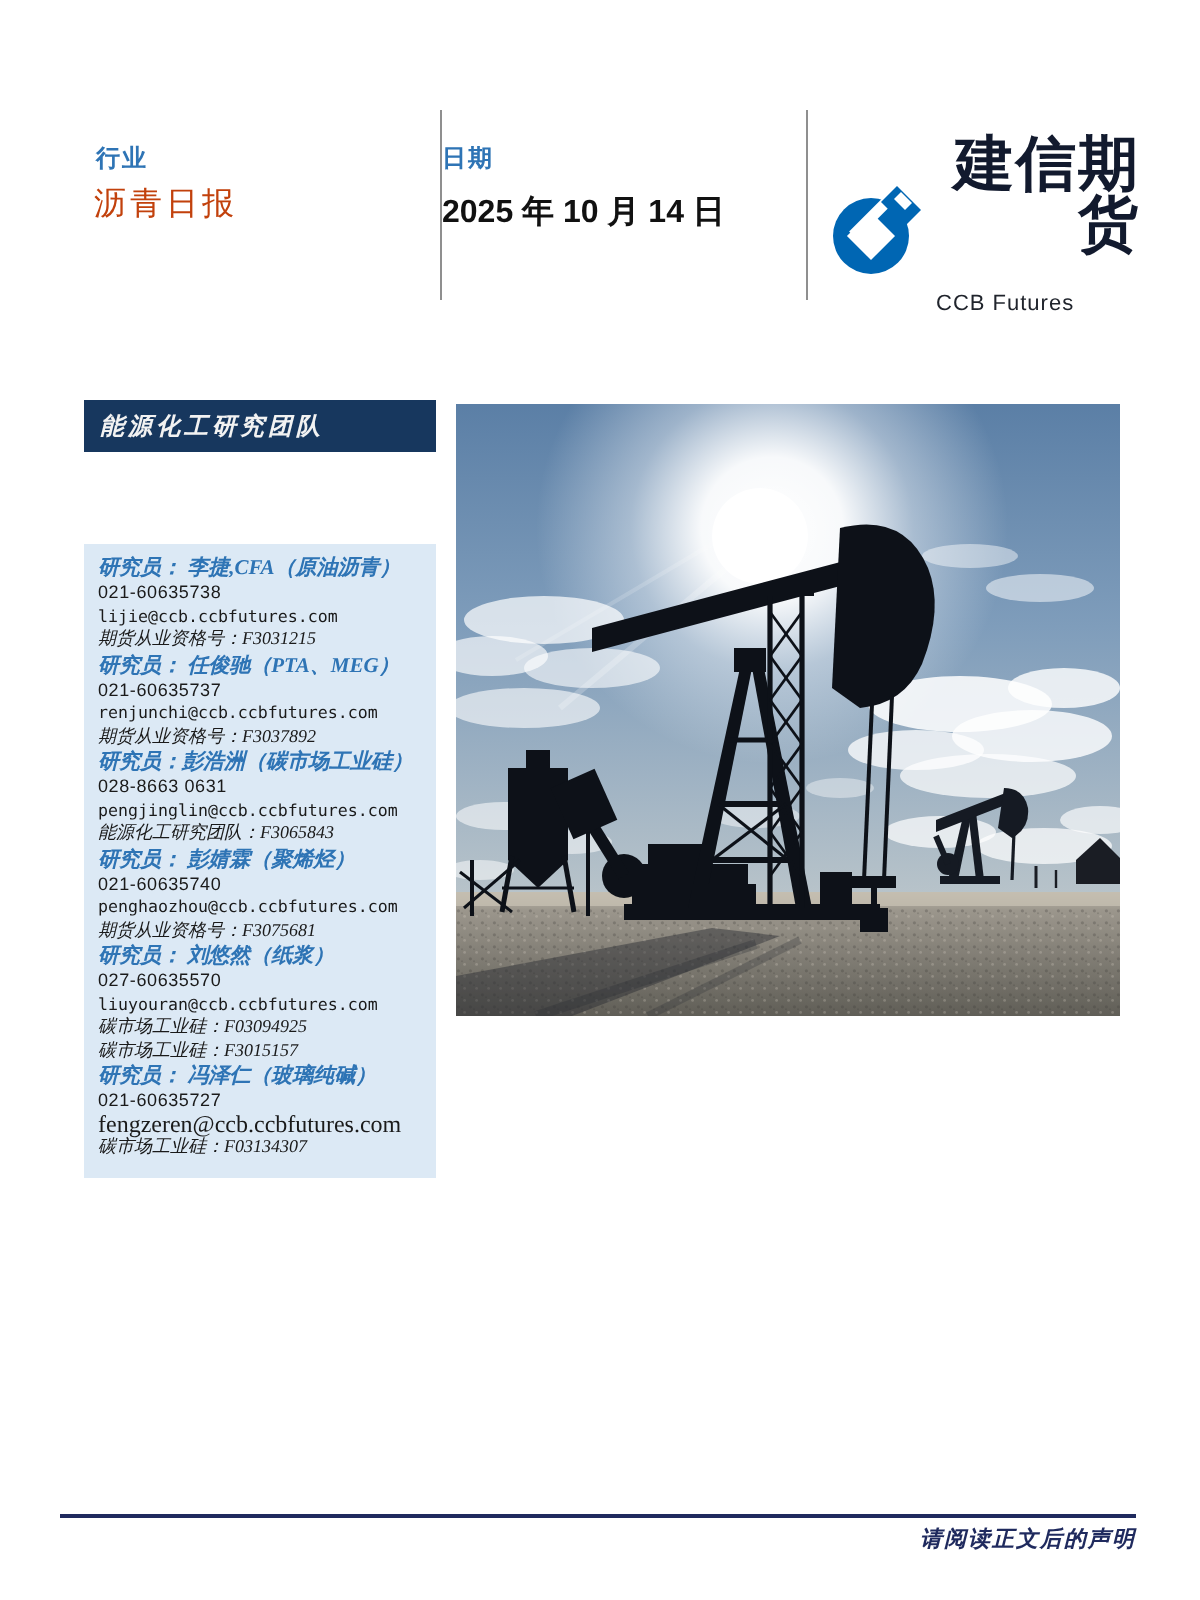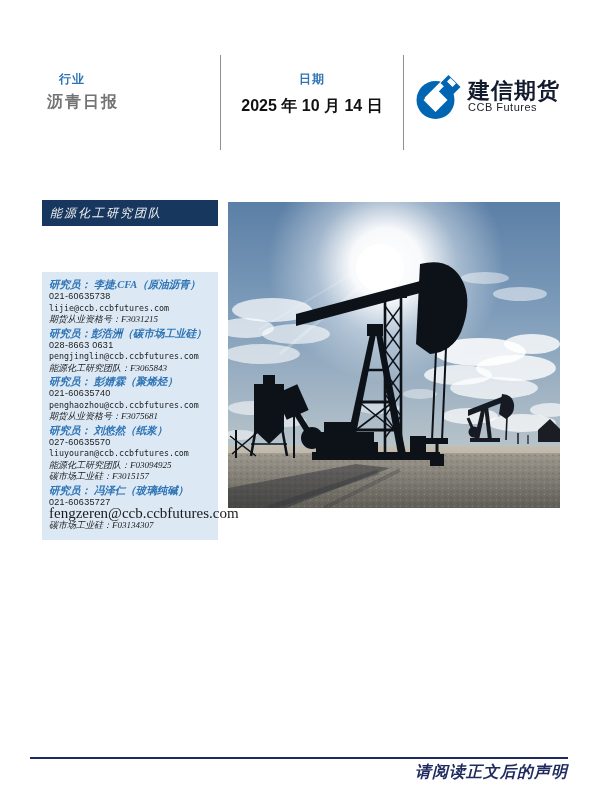--- a/index.html
+++ b/index.html
@@ -2,53 +2,53 @@
 <html><head>
 <meta charset="utf-8">
 <title>沥青日报</title>
 <style>
   html,body{margin:0;padding:0;}
   body{
     width:600px;height:800px;position:relative;background:#ffffff;
     font-family:"Liberation Sans",sans-serif;overflow:hidden;
   }
   
-  .industry-label{position:absolute;left:48px;top:71px;font-size:12px;font-weight:bold;color:#2E74B5;letter-spacing:1px;margin-left:11px;}
-  .report-title{position:absolute;left:47px;top:92px;font-size:16px;font-weight:bold;color:#737373;letter-spacing:2px;}
+  .industry-label{position:absolute;left:48px;top:71px;font-size:12px;font-weight:bold;color:#2E74B5;letter-spacing:1px;}
+  .report-title{position:absolute;left:47px;top:92px;font-size:16px;font-weight:normal;color:#c2410c;letter-spacing:2px;}
   .vdiv{position:absolute;top:55px;width:1px;height:95px;background:#8f8f8f;}
   .vdiv1{left:220px;}
   .vdiv2{left:403px;}
-  .date-col{position:absolute;left:221px;top:71px;width:182px;text-align:center;}
+  .date-col{position:absolute;left:221px;top:71px;width:182px;text-align:left;}
   .date-label{font-size:12px;font-weight:bold;color:#2E74B5;letter-spacing:1px;}
   .date-value{margin-top:8px;font-size:16px;font-weight:bold;color:#111;}
   .logo{position:absolute;left:412px;top:70px;width:158px;display:flex;align-items:center;}
   .logo-mark{width:50px;height:52px;flex:0 0 auto;}
   .logo-text{margin-left:6px;line-height:1;}
-  .logo-cn{font-size:22px;font-weight:bold;color:#121a2e;font-family:Liberation Serif, serif;letter-spacing:1px;}
-  .logo-en{margin-top:0;font-size:11px;color:#20242c;letter-spacing:0.5px;}
+  .logo-cn{font-size:30px;font-weight:bold;color:#121a2e;font-family:Liberation Mono, monospace;letter-spacing:1px;text-align:right;}
+  .logo-en{margin-top:17px;font-size:11px;color:#20242c;letter-spacing:0.5px;}
   
   .sidebar{position:absolute;left:42px;top:200px;width:176px;}
-  .sidebar-header{background:#17375E;color:#f2f2f2;font-size:12px;font-weight:normal;
+  .sidebar-header{background:#17375E;color:#f2f2f2;font-size:12px;font-weight:bold;
     font-family:"Liberation Serif",serif;font-style:italic;padding:5px 8px 4px 8px;letter-spacing:2px;}
   .sidebar-body{background:#DCE9F5;padding:6px 6px 8px 7px;margin-top:46px;}
   .researcher{margin-bottom:1px;}
   .r-name{color:#2E74B5;font-family:"Liberation Serif",serif;font-style:italic;font-weight:bold;
     font-size:10.5px;line-height:13px;white-space:nowrap;}
   .r-line{font-size:9px;color:#1a1a1a;line-height:11.5px;white-space:nowrap;}
   .r-phone{font-family:"Liberation Sans",sans-serif;letter-spacing:0.3px;}
   .r-email{font-family:"DejaVu Sans Mono",monospace;font-size:8.3px;}
-  .r-email.serif{font-family:"Liberation Serif",serif;font-size:15px;}
+  .r-email.serif{font-family:"Liberation Serif",serif;font-size:12px;}
   .r-cert{font-family:"Liberation Serif",serif;font-style:italic;}
   
   .photo{position:absolute;left:228px;top:202px;width:332px;height:306px;}
   .photo svg{display:block;width:100%;height:100%;}
   
   .footer-rule{position:absolute;left:30px;top:757px;width:538px;height:2px;background:#1F2A5E;}
   .footer-text{position:absolute;right:32px;top:762px;font-family:"Liberation Serif",serif;
-    font-style:italic;font-weight:bold;font-size:16px;color:#1F2A5E;letter-spacing:1px;}
+    font-style:italic;font-weight:bold;font-size:11px;color:#1F2A5E;letter-spacing:1px;}
 </style>
 </head>
 <body>
 
 <div class="industry-label">行业</div>
 <div class="report-title">沥青日报</div>
 
 <div class="vdiv vdiv1"></div>
 <div class="vdiv vdiv2"></div>
 
@@ -75,40 +75,46 @@
   <div class="sidebar-header">能源化工研究团队</div>
   <div class="sidebar-body">
 
     <div class="researcher">
       <div class="r-name">研究员： 李捷,CFA（原油沥青）</div>
       <div class="r-line r-phone">021-60635738</div>
       <div class="r-line r-email">lijie@ccb.ccbfutures.com</div>
       <div class="r-line r-cert">期货从业资格号：F3031215</div>
     </div>
 
+    <div class="researcher">
+      <div class="r-name">研究员： 任俊驰（PTA、MEG）</div>
+      <div class="r-line r-phone">021-60635737</div>
+      <div class="r-line r-email">renjunchi@ccb.ccbfutures.com</div>
+      <div class="r-line r-cert">期货从业资格号：F3037892</div>
+    </div>
 
     <div class="researcher">
       <div class="r-name">研究员：彭浩洲（碳市场工业硅）</div>
       <div class="r-line r-phone">028-8663 0631</div>
       <div class="r-line r-email">pengjinglin@ccb.ccbfutures.com</div>
       <div class="r-line r-cert">能源化工研究团队：F3065843</div>
     </div>
 
     <div class="researcher">
       <div class="r-name">研究员： 彭婧霖（聚烯烃）</div>
       <div class="r-line r-phone">021-60635740</div>
       <div class="r-line r-email">penghaozhou@ccb.ccbfutures.com</div>
       <div class="r-line r-cert">期货从业资格号：F3075681</div>
     </div>
 
     <div class="researcher">
       <div class="r-name">研究员： 刘悠然（纸浆）</div>
       <div class="r-line r-phone">027-60635570</div>
       <div class="r-line r-email">liuyouran@ccb.ccbfutures.com</div>
-      <div class="r-line r-cert">能源化工研究团队：F03094925</div>
+      <div class="r-line r-cert">碳市场工业硅：F03094925</div>
       <div class="r-line r-cert">碳市场工业硅：F3015157</div>
     </div>
 
     <div class="researcher">
       <div class="r-name">研究员： 冯泽仁（玻璃纯碱）</div>
       <div class="r-line r-phone">021-60635727</div>
       <div class="r-line r-email serif">fengzeren@ccb.ccbfutures.com</div>
       <div class="r-line r-cert">碳市场工业硅：F03134307</div>
     </div>
 

